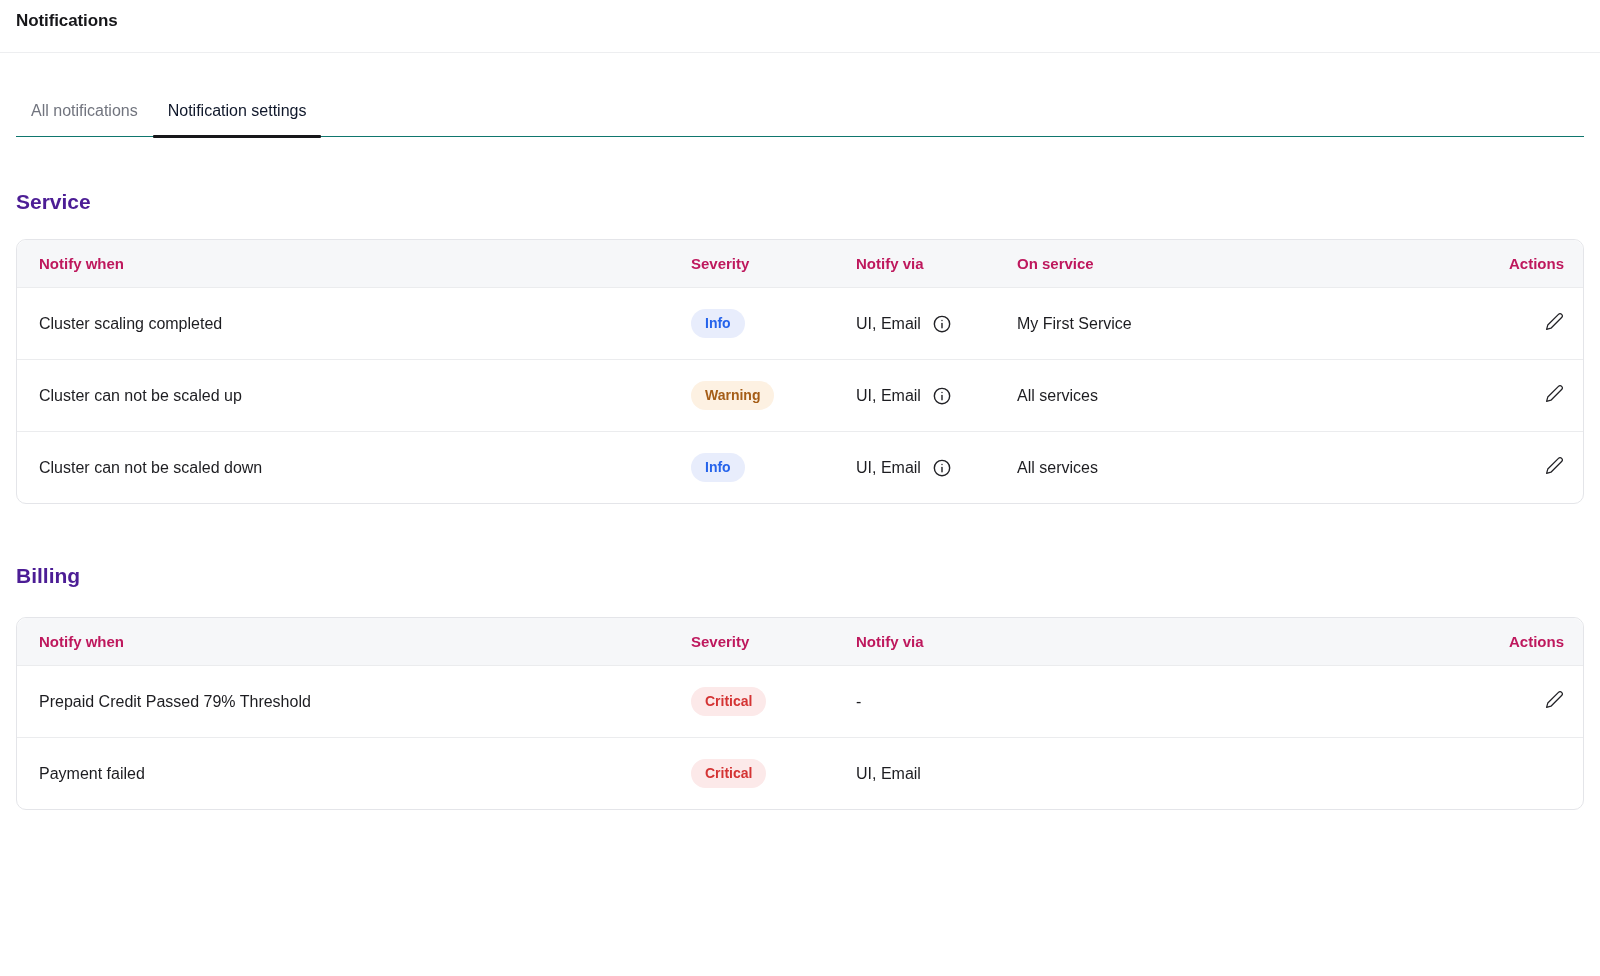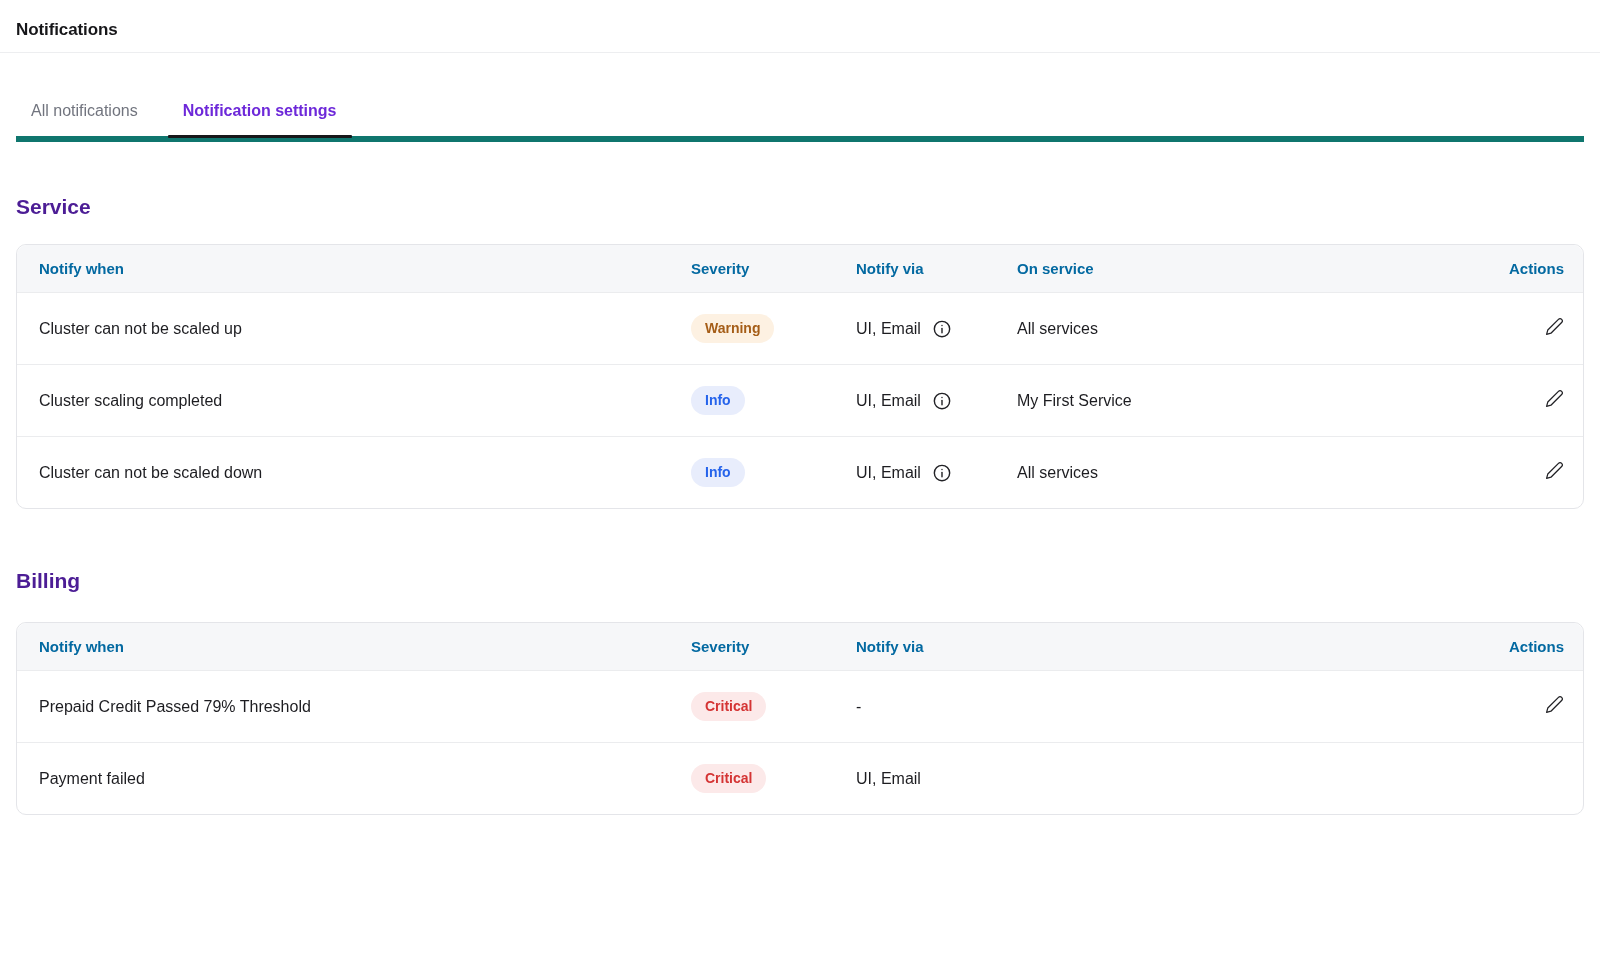--- a/index.html
+++ b/index.html
@@ -7,45 +7,44 @@
   body {
     width: 1600px; height: 976px; overflow: hidden;
     font-family: "Liberation Sans", "DejaVu Sans", sans-serif;
     color: #1b1b1f;
     -webkit-font-smoothing: antialiased;
   }
 
   
   .page-header {
     height: 53px;
-    padding: 20px 16px 0;
+    padding: 11px 16px 0;
     border-bottom: 1px solid #edeef0;
   }
   .page-title {
     font-size: 17px; line-height: 20px; font-weight: 700;
     color: #161619; letter-spacing: -0.1px;
   }
 
   
   .tabs {
     margin: 0 16px;
     padding-top: 47px;
     display: flex;
-    border-bottom: 6px solid #0f766e;
-    gap: 15px;
+    border-bottom: 1px solid #0f766e;
   }
   .tab {
     padding: 0 15px 14px;
     font-size: 16px; line-height: 22px;
     color: #71747e;
     cursor: pointer;
     position: relative;
     white-space: nowrap;
   }
-  .tab.active { color: #6d28d9; font-weight: 700; }
+  .tab.active { color: #0f172a; font-weight: 400; }
   .tab.active::after {
     content: "";
     position: absolute; left: 0; right: 0; bottom: -2px;
     height: 3px; background: #17171a; border-radius: 1px;
   }
 
   
   .content { margin: 0 16px; }
   .section-title {
     font-size: 21px; line-height: 24px; font-weight: 700; color: #4c1d95;
@@ -61,21 +60,21 @@
     table-layout: fixed;
     border-collapse: separate;
     border-spacing: 0;
     border: 1px solid #e4e5e9;
     border-radius: 10px;
     background: #ffffff;
   }
   .settings-table thead th {
     height: 47px;
     background: #f6f7f9;
-    font-size: 15px; font-weight: 600; color: #0369a1;
+    font-size: 15px; font-weight: 600; color: #be185d;
     text-align: left; vertical-align: middle;
     padding: 0;
   }
   .settings-table thead th:first-child { border-top-left-radius: 10px; padding-left: 22px; }
   .settings-table thead th:last-child  { border-top-right-radius: 10px; }
   .settings-table tbody td {
     height: 72px;
     border-top: 1px solid #ebecee;
     font-size: 16px; color: #1d1d21;
     vertical-align: middle;
@@ -152,59 +151,59 @@
         <tr>
           <th>Notify when</th>
           <th>Severity</th>
           <th>Notify via</th>
           <th>On service</th>
           <th class="col-actions">Actions</th>
         </tr>
       </thead>
       <tbody>
         <tr>
-          <td>Cluster can not be scaled up</td>
-          <td>
-            <span class="badge warning" style="background: rgb(253, 241, 226); color: rgb(165, 93, 23);">Warning</span>
+          <td>Cluster scaling completed</td>
+          <td>
+            <span class="badge info" style="background: rgb(232, 237, 252); color: rgb(37, 99, 235);">Info</span>
           </td>
           <td>
             <span class="via-wrap">
               <span>UI, Email</span>
               <button class="icon-btn">
                 <svg width="20" height="20" viewBox="0 0 24 24" fill="none" stroke="currentColor" stroke-width="1.7" stroke-linecap="round">
                     <use href="#def-info"></use>
                   </svg>
               </button>
             </span>
           </td>
-          <td>All services</td>
-          <td class="col-actions">
-            <button class="icon-btn">
-              <svg width="19" height="19" viewBox="0 0 24 24" fill="none" stroke="currentColor" stroke-width="1.6" stroke-linecap="round" stroke-linejoin="round">
-                  <use href="#def-pencil"></use>
-                </svg>
-            </button>
-          </td>
-        </tr>
-        <tr>
-          <td>Cluster scaling completed</td>
-          <td>
-            <span class="badge info" style="background: rgb(232, 237, 252); color: rgb(37, 99, 235);">Info</span>
+          <td>My First Service</td>
+          <td class="col-actions">
+            <button class="icon-btn">
+              <svg width="19" height="19" viewBox="0 0 24 24" fill="none" stroke="currentColor" stroke-width="1.6" stroke-linecap="round" stroke-linejoin="round">
+                  <use href="#def-pencil"></use>
+                </svg>
+            </button>
+          </td>
+        </tr>
+        <tr>
+          <td>Cluster can not be scaled up</td>
+          <td>
+            <span class="badge warning" style="background: rgb(253, 241, 226); color: rgb(165, 93, 23);">Warning</span>
           </td>
           <td>
             <span class="via-wrap">
               <span>UI, Email</span>
               <button class="icon-btn">
                 <svg width="20" height="20" viewBox="0 0 24 24" fill="none" stroke="currentColor" stroke-width="1.7" stroke-linecap="round">
                     <use href="#def-info"></use>
                   </svg>
               </button>
             </span>
           </td>
-          <td>My First Service</td>
+          <td>All services</td>
           <td class="col-actions">
             <button class="icon-btn">
               <svg width="19" height="19" viewBox="0 0 24 24" fill="none" stroke="currentColor" stroke-width="1.6" stroke-linecap="round" stroke-linejoin="round">
                   <use href="#def-pencil"></use>
                 </svg>
             </button>
           </td>
         </tr>
         <tr>
           <td>Cluster can not be scaled down</td>

